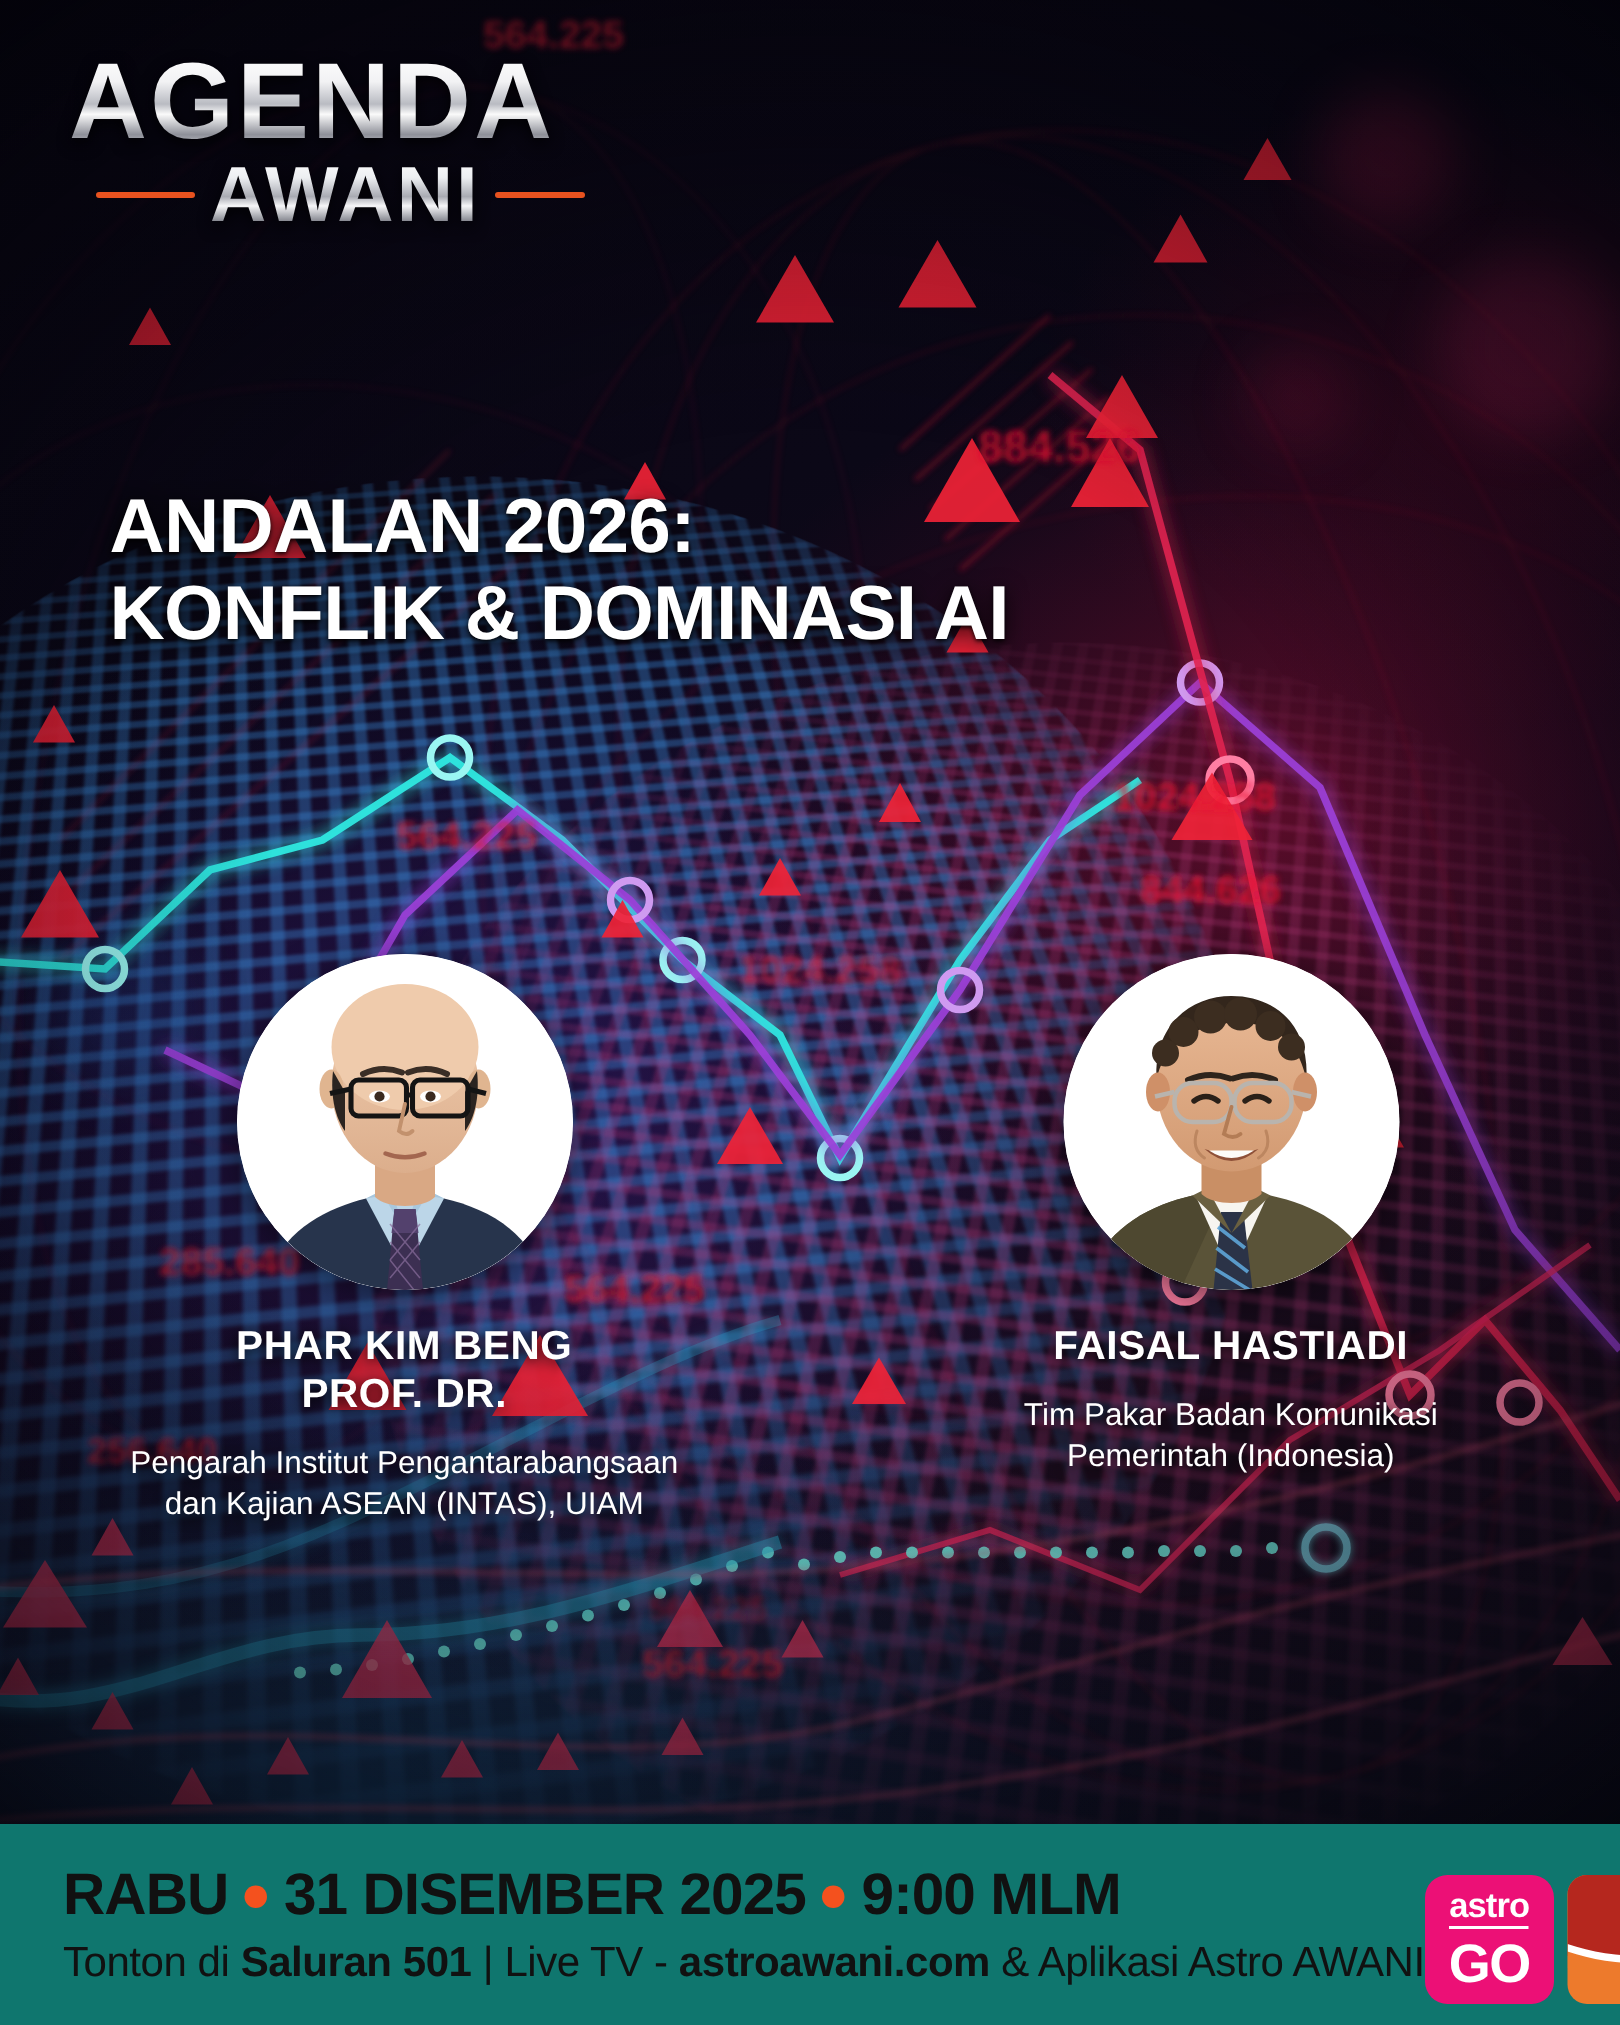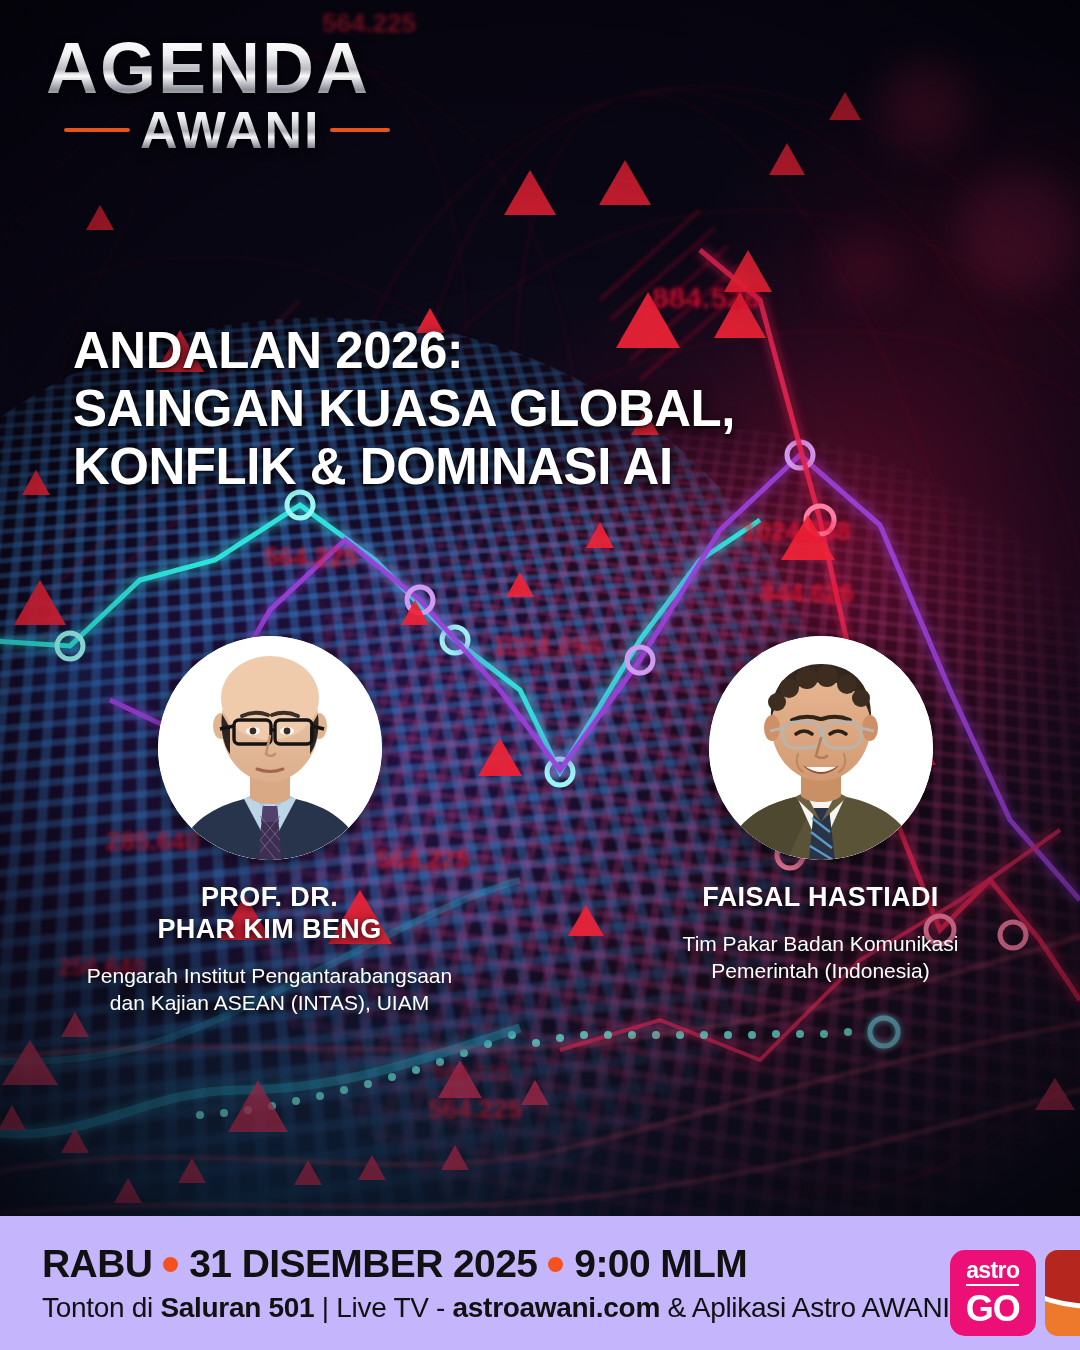--- a/index.html
+++ b/index.html
@@ -105,21 +105,21 @@
   }
   .sp-role {
     margin-top:16px; color:#fff; font-size:21px; font-weight:normal;
     text-align:center; line-height:1.3;
     text-shadow:0 2px 9px rgba(0,0,0,.92);
   }
 
   
   .footer {
     position:absolute; left:0; bottom:0; width:1080px; height:134px;
-    background:#c4b5fd; display:flex; align-items:center;
+    background:#0f766e; display:flex; align-items:center;
   }
   .footer-left { padding-left:42px; flex:1; }
   .footer-date {
     color:#111; font-size:39px; font-weight:bold; letter-spacing:-.6px;
     display:flex; align-items:center; gap:11px; white-space:nowrap;
   }
   .dot { width:15px; height:15px; border-radius:50%; background:#f4511e; flex:0 0 auto; }
   .footer-sub {
     margin-top:6px; color:#111; font-size:28px; letter-spacing:-.3px; white-space:nowrap;
   }
@@ -356,21 +356,20 @@
     <div class="logo-agenda">AGENDA</div>
     <div class="logo-awani-row">
       <span class="logo-dash left"></span>
       <span class="logo-awani">AWANI</span>
       <span class="logo-dash right"></span>
     </div>
   </div>
 
   <div class="headline">
     <div>ANDALAN 2026:</div>
-    <div>SAINGAN KUASA GLOBAL,</div>
     <div>KONFLIK &amp; DOMINASI AI</div>
   </div>
 
   <div class="speakers">
 
     <div class="speaker s1">
       <div class="avatar">
         <svg viewBox="0 0 224 224">
           <defs>
             <clipPath id="c1">
@@ -427,22 +426,22 @@
               <path d="M154 90 L166 93"></path>
             </g>
 
             <path d="M112 100 L108 118 q 5 4 9 0" stroke="#c2916d" stroke-width="2.6" fill="none" stroke-linecap="round"></path>
 
             <path d="M99 133 q 13 5 26 0" stroke="#a3664f" stroke-width="3" fill="none" stroke-linecap="round"></path>
           </g>
         </svg>
       </div>
       <div class="sp-name">
+        <div>PHAR KIM BENG</div>
         <div>PROF. DR.</div>
-        <div>PHAR KIM BENG</div>
       </div>
       <div class="sp-role">
         <div>Pengarah Institut Pengantarabangsaan</div>
         <div>dan Kajian ASEAN (INTAS), UIAM</div>
       </div>
     </div>
 
     <div class="speaker s2">
       <div class="avatar">
         <svg viewBox="0 0 224 224">

